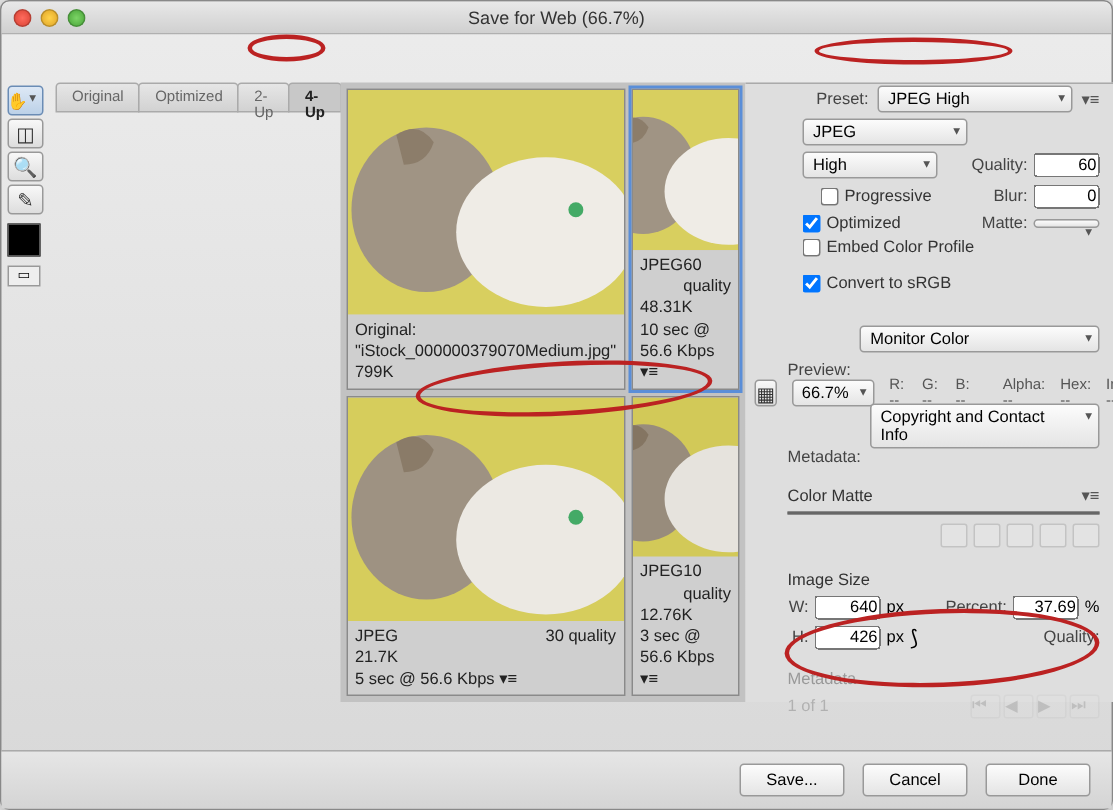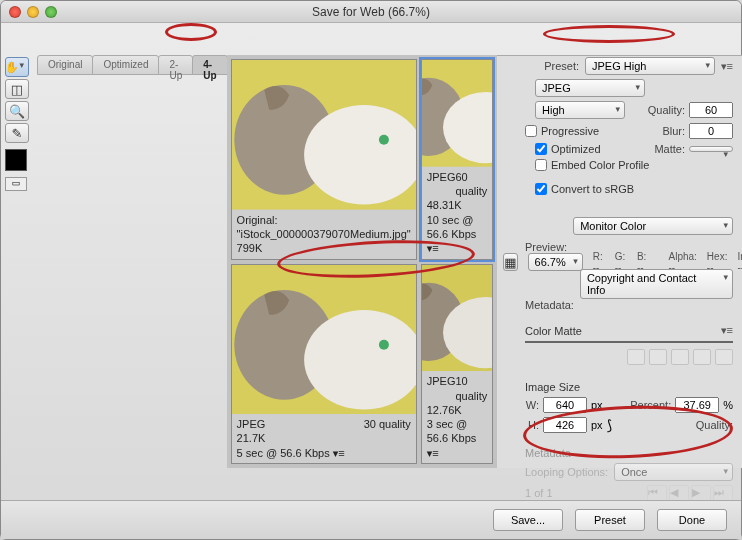--- a/index.html
+++ b/index.html
@@ -44,21 +44,21 @@
 
 .previewbtn-row { padding: 4px 6px; display:flex; align-items:center; gap:6px; }
 .btn { cursor:default; }
 .btn.wide { min-width: 70px; text-align:center; padding:4px 14px; }
 
 .sidepanel { width: 216px; display: flex; flex-direction: column; gap: 4px; padding: 2px 4px; }
 .sp-row { display: flex; align-items: center; gap: 6px; }
 .sp-row label { color:#444; font-size: 11px; min-width: 54px; text-align: right; }
 .sp-row.tight label { min-width: 42px; margin-top: 42px; }
 .sp-row .sel, .sp-row input { flex: 1; }
-.numfield { width: 44px !important; flex: none !important; text-align: center; }
+.numfield { width: 44px !important; flex: none !important; text-align: right; }
 .chk { display: flex; align-items: center; gap: 4px; font-size: 11px; color:#333; }
 .chk input { width: 12px; height: 12px; }
 .sp-sep { height: 1px; background: #b8b8b8; margin: 2px 0; }
 .sp-header { font-size: 11px; color:#333; margin-top: 2px; }
 .colortable { height: 96px; background: #808080; border: 1px solid #666; }
 .ct-btns { display:flex; justify-content:flex-end; gap:4px; padding:2px 0; }
 .minibtn { width:18px; height:16px; border:1px solid #aaa; background:#e8e8e8; border-radius:2px; opacity:.5; }
 .animctrl { display:flex; gap:2px; opacity:.5; }
 .animctrl .minibtn { width: 20px; }
 .sp-right { display:flex; align-items:center; gap:4px; }
@@ -219,21 +219,21 @@
           <span class="sel" style="margin-left:10px;max-width:110px">JPEG</span>
         </div>
       <div class="sp-row two">
         <span class="sel" style="max-width:100px;margin-left:10px">High</span>
         <div class="sp-right">
             <label>Quality:</label>
             <input class="numfield" value="60" style="">
           </div>
       </div>
       <div class="sp-row two">
-        <span class="chk" style="margin-left:0">
+        <span class="chk" style="margin-left:22px">
             <input type="checkbox" style="">
             <span>Progressive</span>
           </span>
         <div class="sp-right">
             <label>Blur:</label>
             <input class="numfield" value="0" style="">
           </div>
       </div>
       <div class="sp-row two">
         <span class="chk" style="margin-left:10px">
@@ -304,38 +304,34 @@
             <span style="font-size:14px">⟆</span>
           </div>
         <div class="half">
             <label>Quality:</label>
           </div>
       </div>
 
       <div class="sp-sep"></div>
       <span class="sp-header" style="color:#999">Metadata</span>
       <div class="sp-row" style="opacity:.5">
-          <label style="min-width:auto;text-align:left;color:#888">Looping Options:</label>
-          <span class="sel">Once</span>
-        </div>
-      <div class="sp-row" style="opacity:.5">
         <span style="color:#888">1 of 1</span>
         <div class="animctrl" style="margin-left:auto">
           <div class="minibtn">⏮</div>
             <div class="minibtn">◀</div>
             <div class="minibtn">▶</div>
             <div class="minibtn">⏭</div>
         </div>
       </div>
     </div>
   </div>
 
   <div class="footer">
     <button class="btn wide">Save...</button>
-    <button class="btn wide">Preset</button>
+    <button class="btn wide">Cancel</button>
     <button class="btn wide">Done</button>
   </div>
 
   <div class="circle" id="c1"></div>
   <div class="circle" id="c2"></div>
   <div class="circle" id="c3"></div>
   <div class="circle" id="c4"></div>
 </div>
 
 </body></html>

